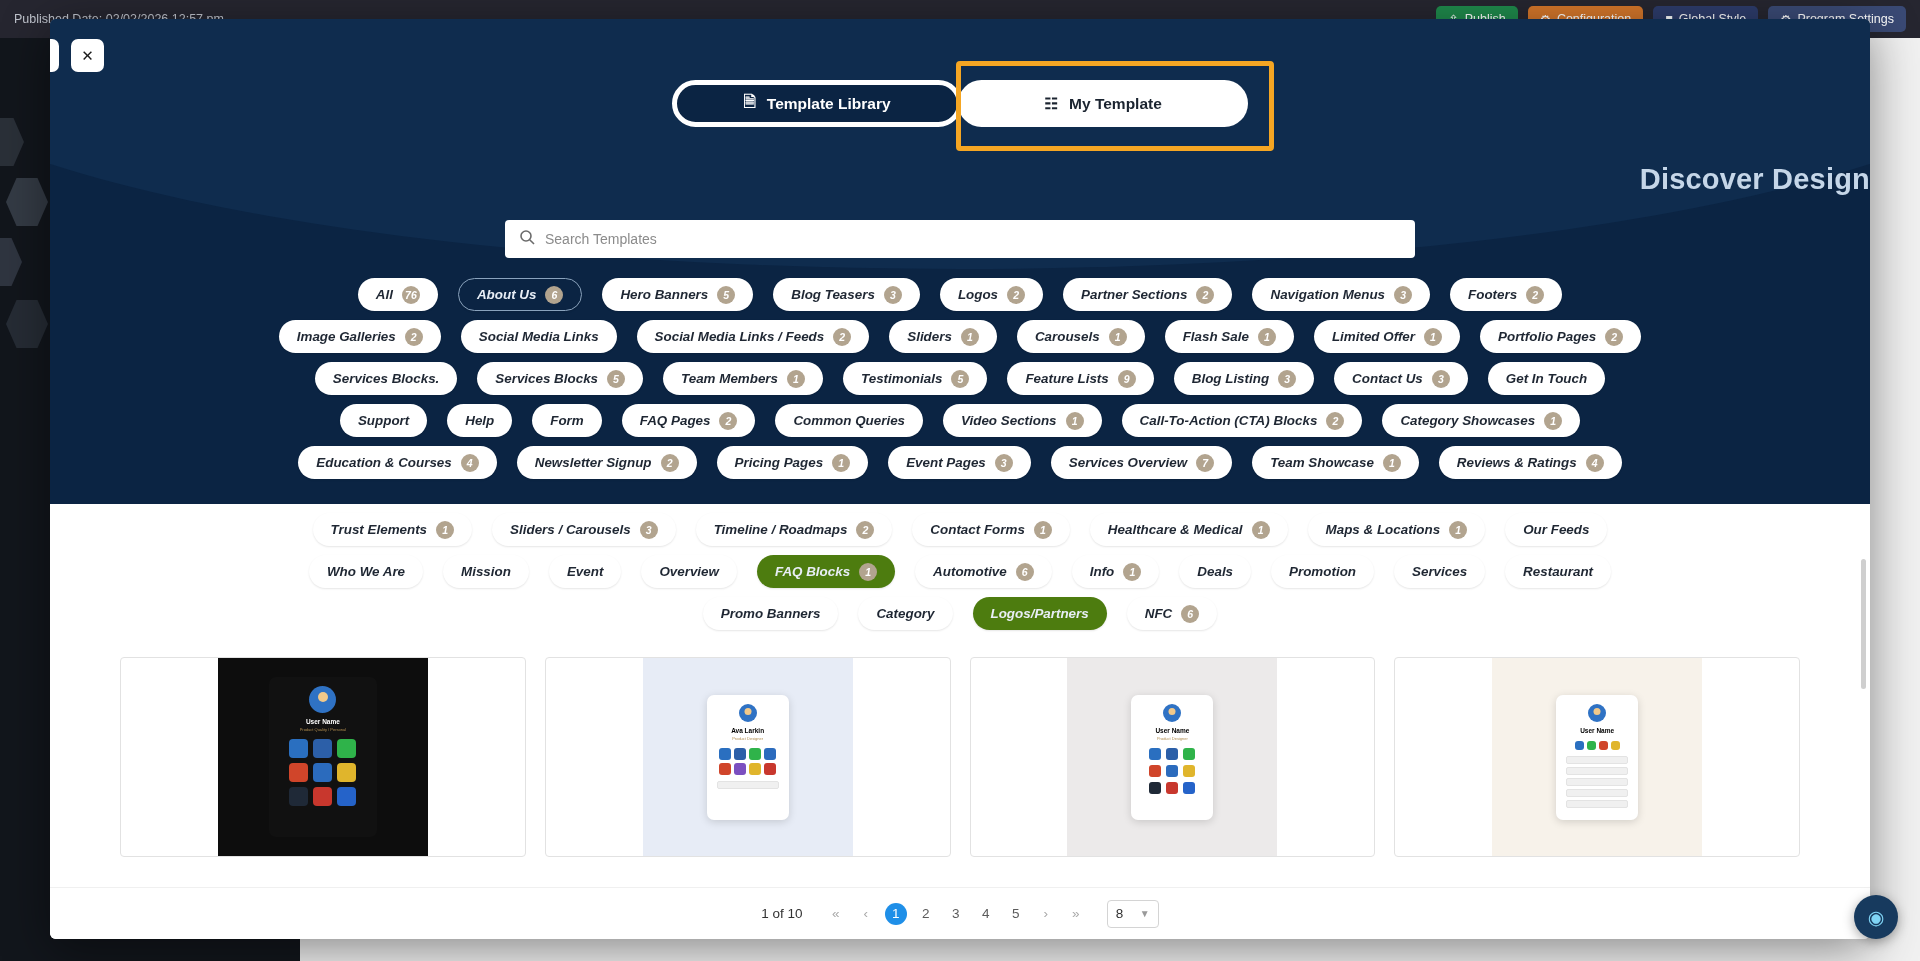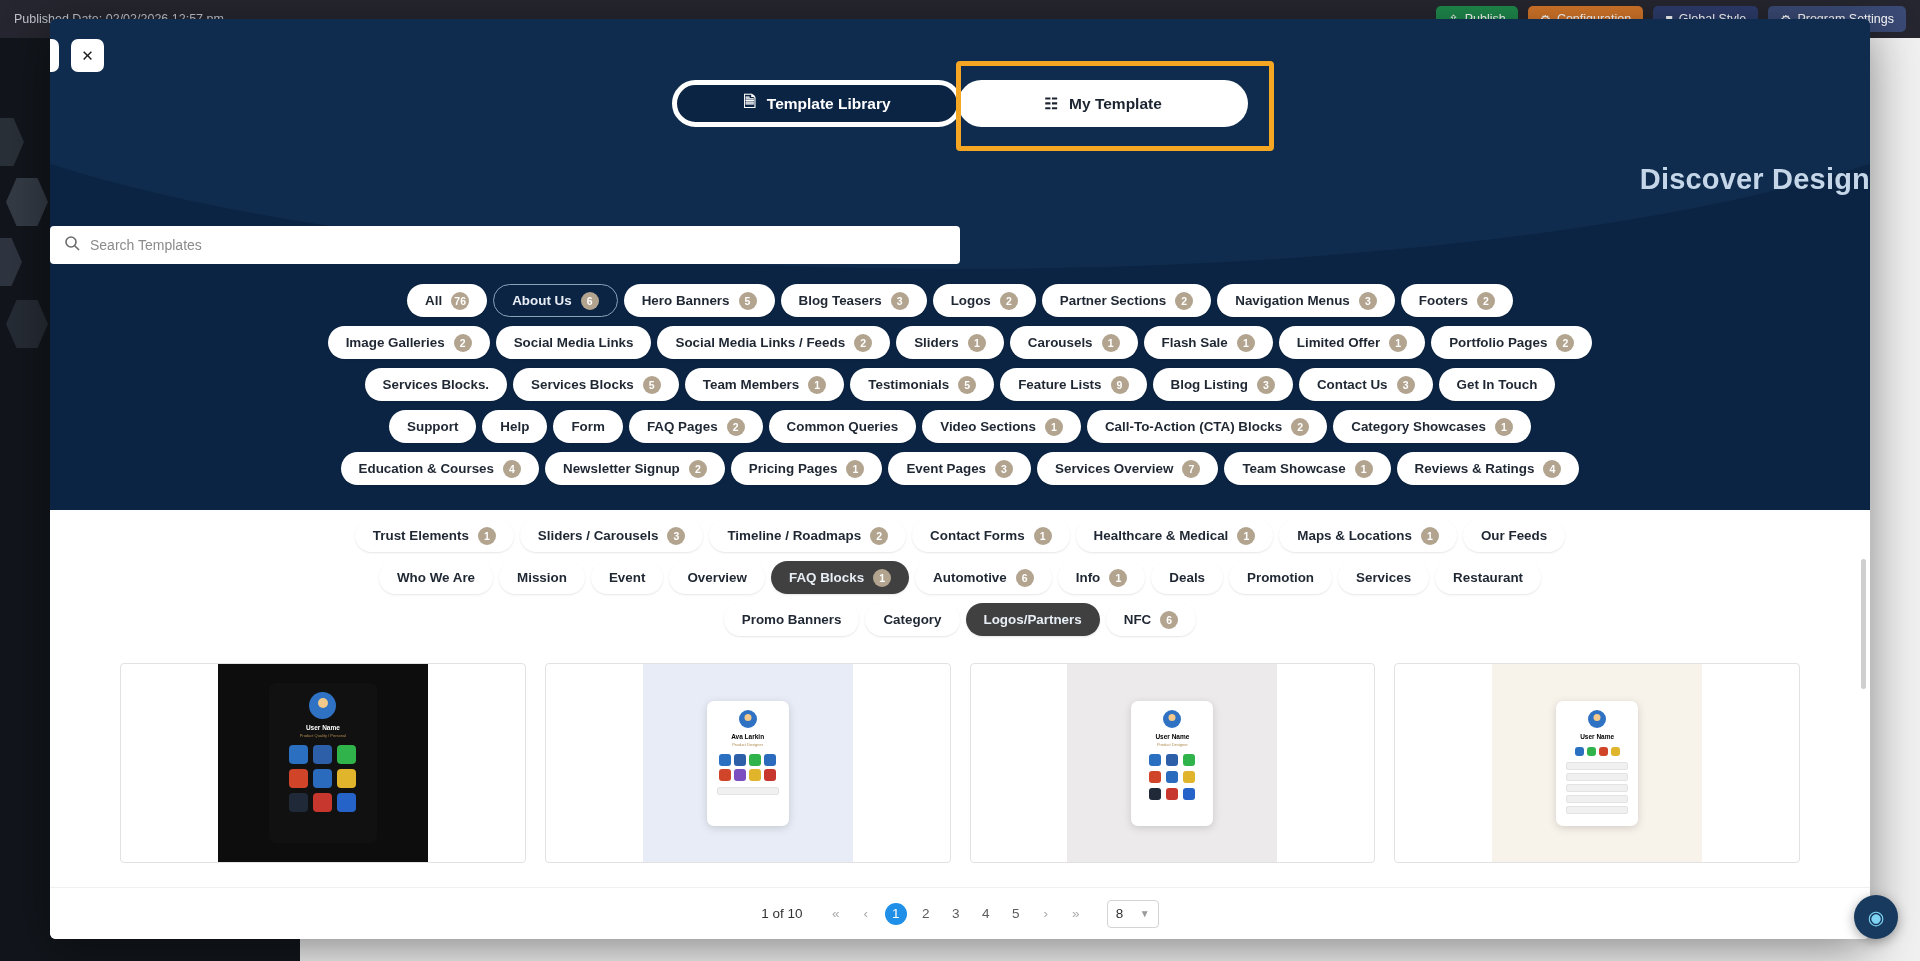--- a/index.html
+++ b/index.html
@@ -87,48 +87,48 @@
 
   #hero-title {
     text-align: right; color: #c5d6e8; font-size: 29px; font-weight: bold;
     margin-top: 36px; letter-spacing: .2px;
   }
   #hero-sub {
     text-align: center; color: #9fb3c8; font-size: 15.5px; margin-top: 16px;
   }
 
   
-  #search-row { display: flex; justify-content: flex-start; margin-top: 30px; }
+  #search-row { display: flex; justify-content: center; margin-top: 24px; }
   #search-box {
     width: 910px; height: 38px; background: #fff; border-radius: 4px;
     display: flex; align-items: center; padding: 0 14px; gap: 10px;
   }
   #search-box input {
     border: none; outline: none; flex: 1; font-size: 14px; color: #333;
     font-family: "Liberation Sans", sans-serif; background: transparent;
   }
   #search-box input::placeholder { color: #8b8b8b; }
 
   
   #chips { padding: 20px 60px 6px; }
-  .chip-row { display: flex; justify-content: center; gap: 6px; margin-bottom: 9px; flex-wrap: nowrap; }
+  .chip-row { display: flex; justify-content: center; gap: 20px; margin-bottom: 9px; flex-wrap: nowrap; font-style: italic; }
   .chip {
     height: 33px; border-radius: 18px; background: #ffffff; color: #1f2733;
     display: inline-flex; align-items: center; gap: 9px;
     padding: 0 18px; font-size: 13.4px; font-weight: bold; cursor: pointer;
     white-space: nowrap; box-shadow: 0 1px 2px rgba(0,0,0,.10);
   }
   .chip .cnt {
     width: 18px; height: 18px; border-radius: 50%; background: #b2a48f;
     color: #ffffff; font-size: 10.5px; display: flex; align-items: center;
     justify-content: center; font-weight: bold;
   }
   .chip.selected { background: #0b2443; color: #e8eef6; border: 1.5px solid #8aa3bd; }
   .chip.selected .cnt { background: #b2a48f; }
-  .chip.dark { background: #404040; color: #e8eef6; }
+  .chip.dark { background: #4d7c0f; color: #e8eef6; }
   .chip.dark .cnt { background: #b2a48f; }
   #chips-bottom { background: #ffffff; padding: 9px 60px 4px; }
 
   
   #cards {
     flex: 1; background: #ffffff; padding: 14px 70px 0;
     display: flex; gap: 19px; overflow: hidden;
   }
   .card {
     flex: 1; border: 1px solid #e2e2e2; border-radius: 4px;

